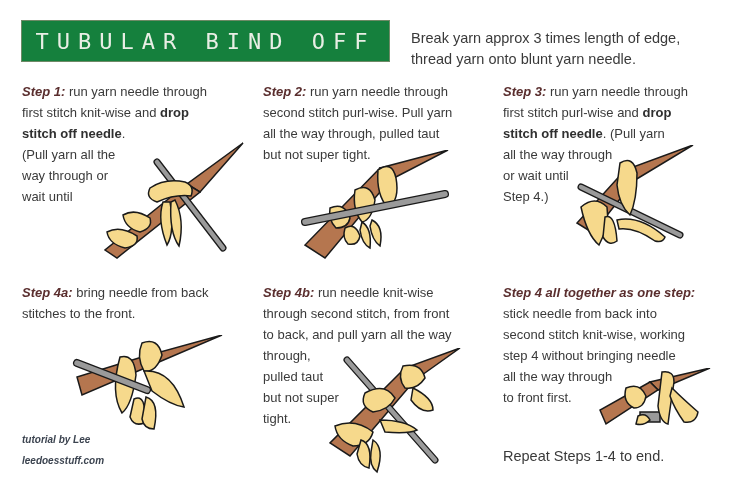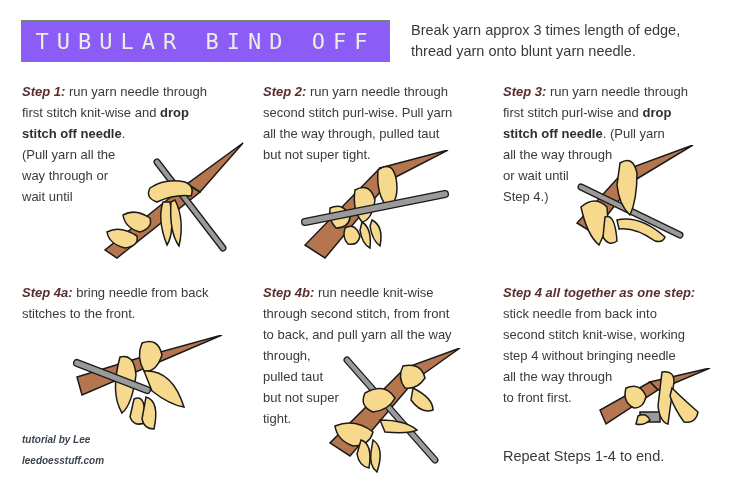--- a/index.html
+++ b/index.html
@@ -1,29 +1,29 @@
 <!DOCTYPE html>
 <html><head>
   <meta charset="utf-8">
   <style>
     * { box-sizing: border-box; margin: 0; padding: 0; }
     html, body { width: 750px; height: 485px; background: #ffffff; overflow: hidden; }
     body { position: relative; font-family: "Liberation Sans", sans-serif; color: #333333; }
 
     .title-banner {
       position: absolute; left: 21px; top: 20px; width: 369px; height: 42px;
-      background: #8b5cf6; border: 1px solid #6e8a66;
+      background: #15803d; border: 1px solid #6e8a66;
       display: flex; align-items: center; justify-content: center;
     }
     .title-text {
       font-family: "DejaVu Sans Mono", monospace; color: #e9eee5;
       font-size: 22px; letter-spacing: 8px; font-weight: normal;
     }
     .intro {
-      position: absolute; left: 411px; top: 20px; width: 330px;
+      position: absolute; left: 411px; top: 28px; width: 330px;
       font-size: 14.5px; line-height: 21px; color: #3a3a3a;
     }
 
     .step { position: absolute; font-size: 13px; line-height: 21px; color: #3a3a3a; }
     .step .lbl { font-weight: bold; font-style: italic; color: #5a2e2e; }
     .step .bold { font-weight: bold; color: #2f2f2f; }
     .step .p { display: block; }
 
     .s1 { left: 22px; top: 81px; width: 230px; }
     .s2 { left: 263px; top: 81px; width: 230px; }

